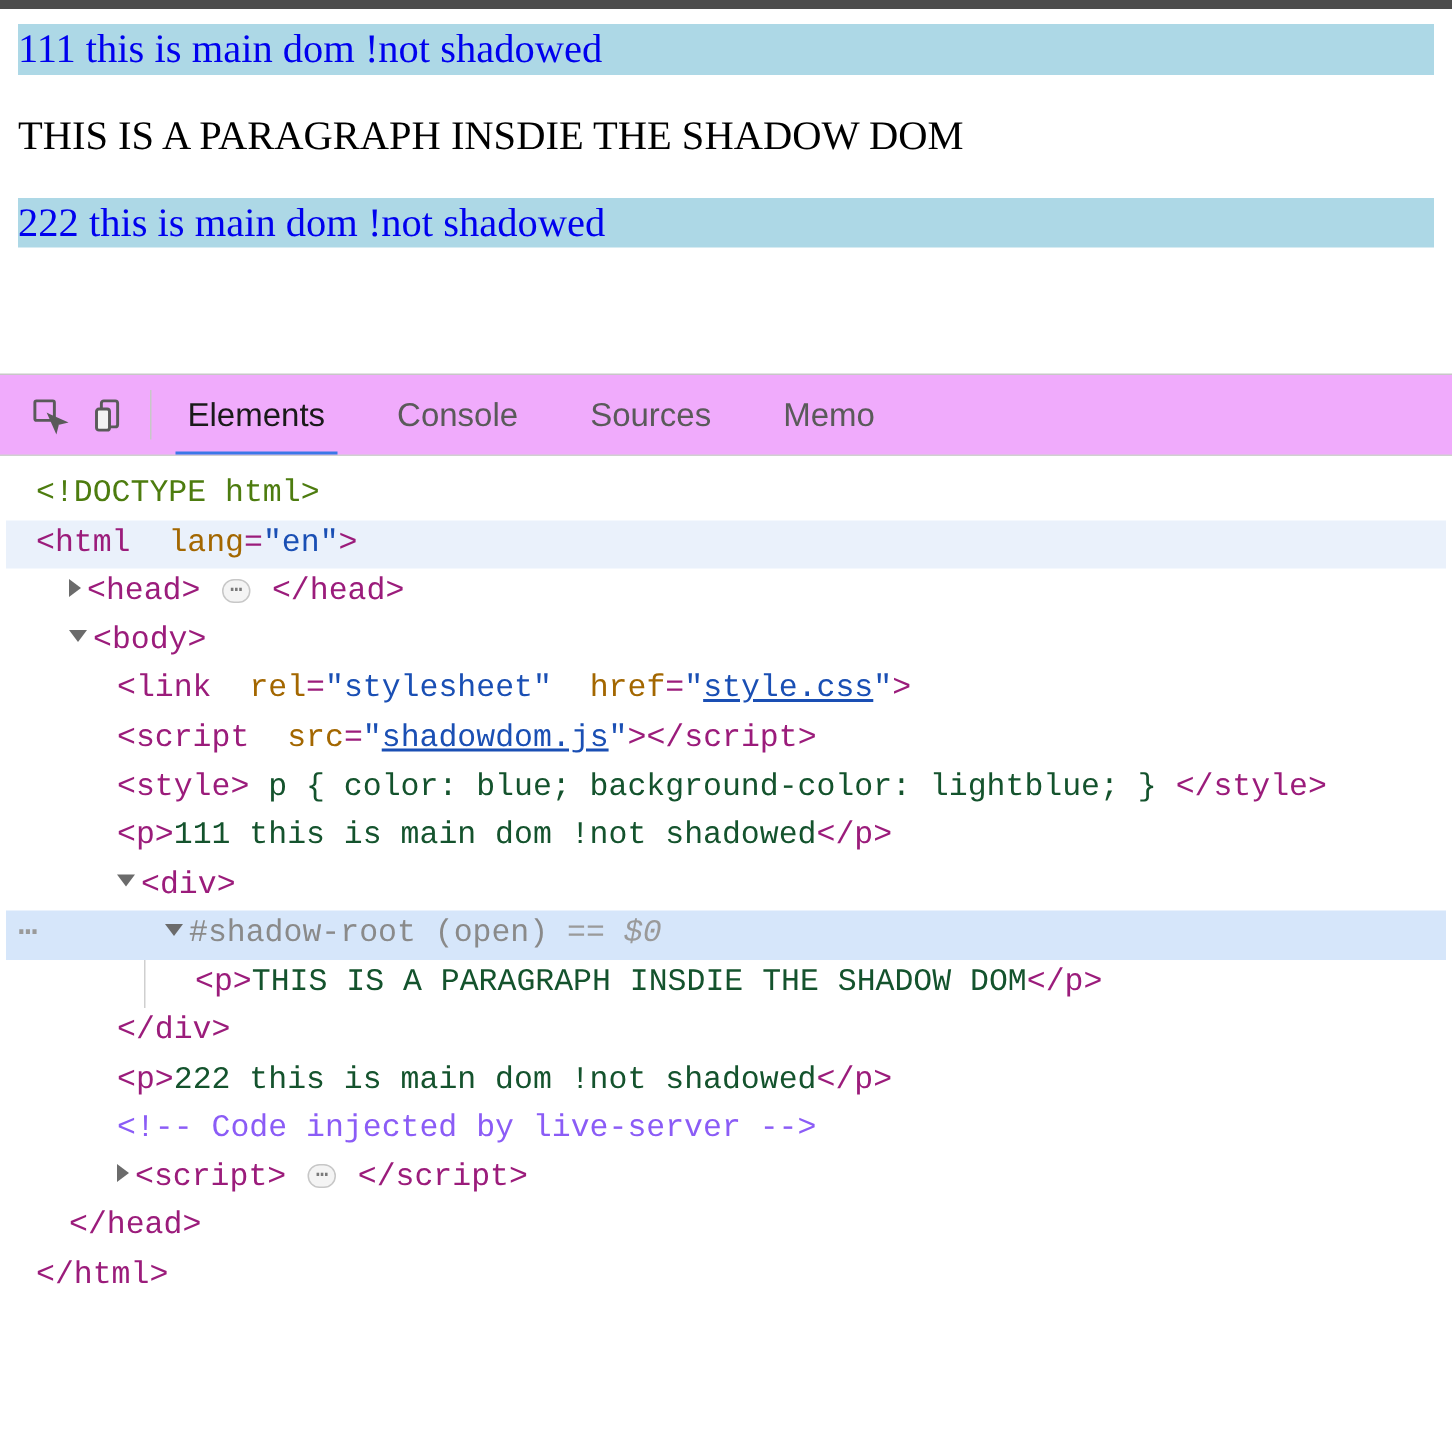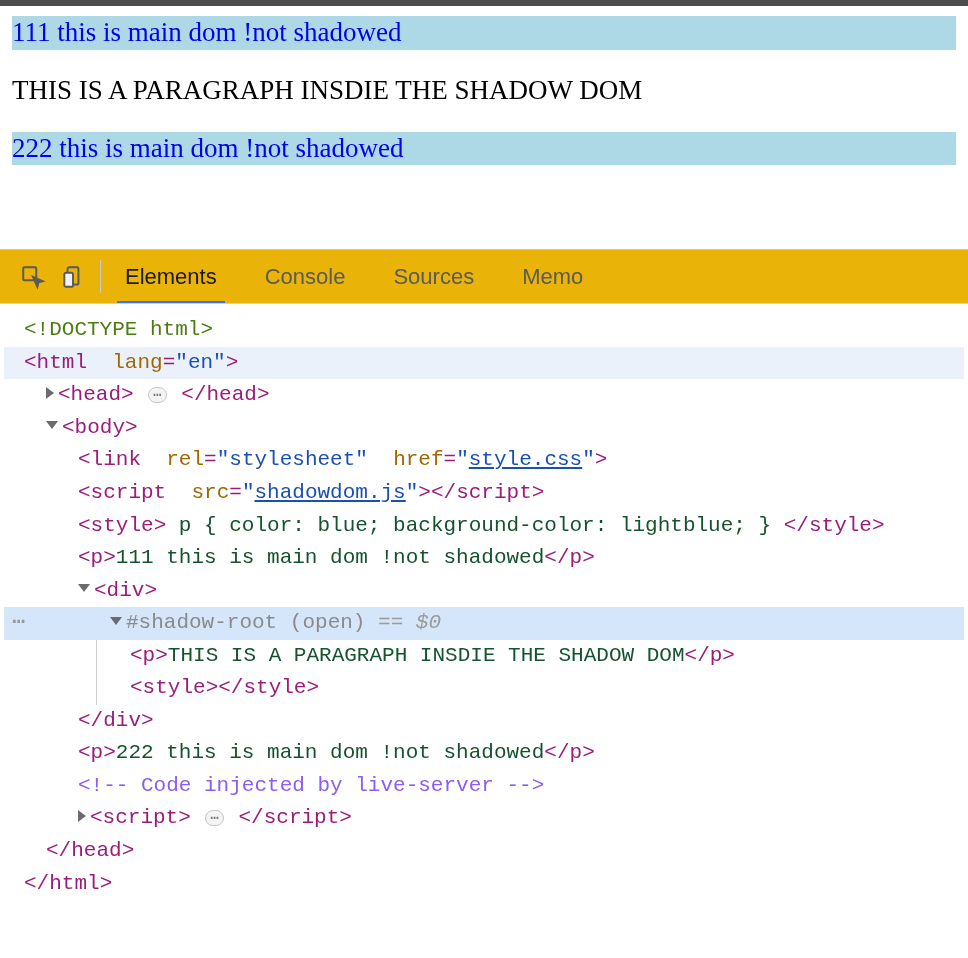--- a/index.html
+++ b/index.html
@@ -35,21 +35,21 @@
     border-top: 1px solid #c7c7c7;
     font-family: "Helvetica Neue", Arial, sans-serif;
     font-size: 18px;
     color: #333;
     background: #fff;
   }
   .dt-toolbar {
     display: flex;
     align-items: stretch;
     height: 54px;
-    background: #eab308;
+    background: #f0abfc;
     border-bottom: 1px solid #d0d0d0;
   }
   .dt-icon-group {
     display: flex;
     align-items: center;
     gap: 14px;
     padding: 0 14px 0 20px;
   }
   .dt-vsep {
     width: 1px;
@@ -242,21 +242,20 @@
       <span class="disclosure open"></span><span class="c-shadow">#shadow-root (open)</span><span class="c-dollar"> == $0</span>
     </div>
 
     <div class="code-line indent-4" style="position:relative">
       <span class="shadow-rail"></span>
       <span class="c-tag">&lt;<span>p</span>&gt;</span><span class="c-text">THIS IS A PARAGRAPH INSDIE THE SHADOW DOM</span><span class="c-tag">&lt;<span>/p</span>&gt;</span>
     </div>
 
     <div class="code-line indent-4" style="position:relative">
       <span class="shadow-rail"></span>
-      <span class="c-tag">&lt;<span>style</span>&gt;&lt;<span>/style</span>&gt;</span>
     </div>
 
     <div class="code-line indent-2">
       <span class="c-tag">&lt;<span>/div</span>&gt;</span>
     </div>
 
     <div class="code-line indent-2">
       <span class="c-tag">&lt;<span>p</span>&gt;</span><span class="c-text">222 this is main dom !not shadowed</span><span class="c-tag">&lt;<span>/p</span>&gt;</span>
     </div>
 

